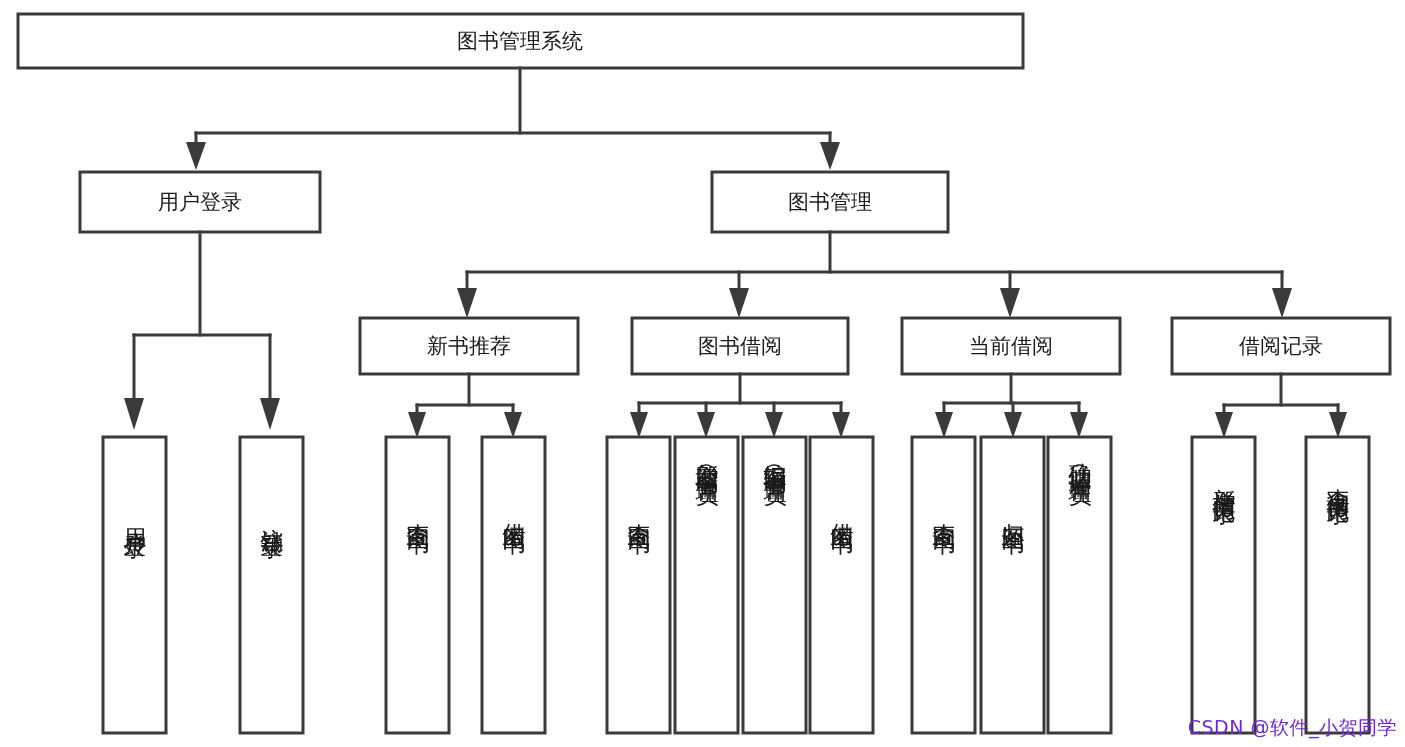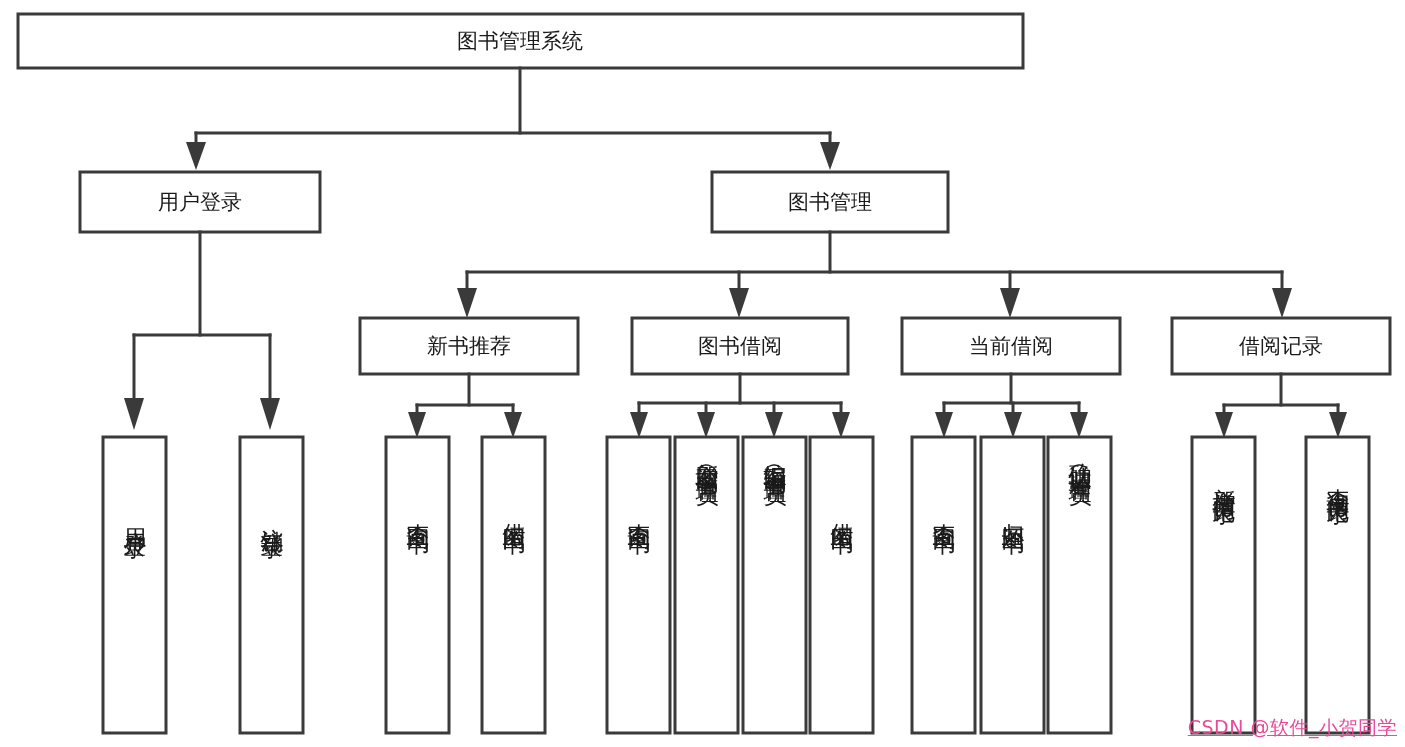--- a/index.html
+++ b/index.html
@@ -66,24 +66,23 @@
     color: #1a1a1a;
     letter-spacing: 3px;
     white-space: nowrap;
   }
   .watermark {
     position: absolute;
     right: 8px;
     bottom: 6px;
     font-family: "DejaVu Sans", "Liberation Sans", sans-serif;
     font-size: 19px;
-    color: #ec4899;
+    color: #6d28d9;
     letter-spacing: 0.5px;
     white-space: nowrap;
-    text-decoration: underline;
   }
 </style>
 </head>
 <body>
 
 <div id="diagram-root">
 
   <svg class="flow" viewBox="0 0 1405 747" xmlns="http://www.w3.org/2000/svg">
 
     <g>

